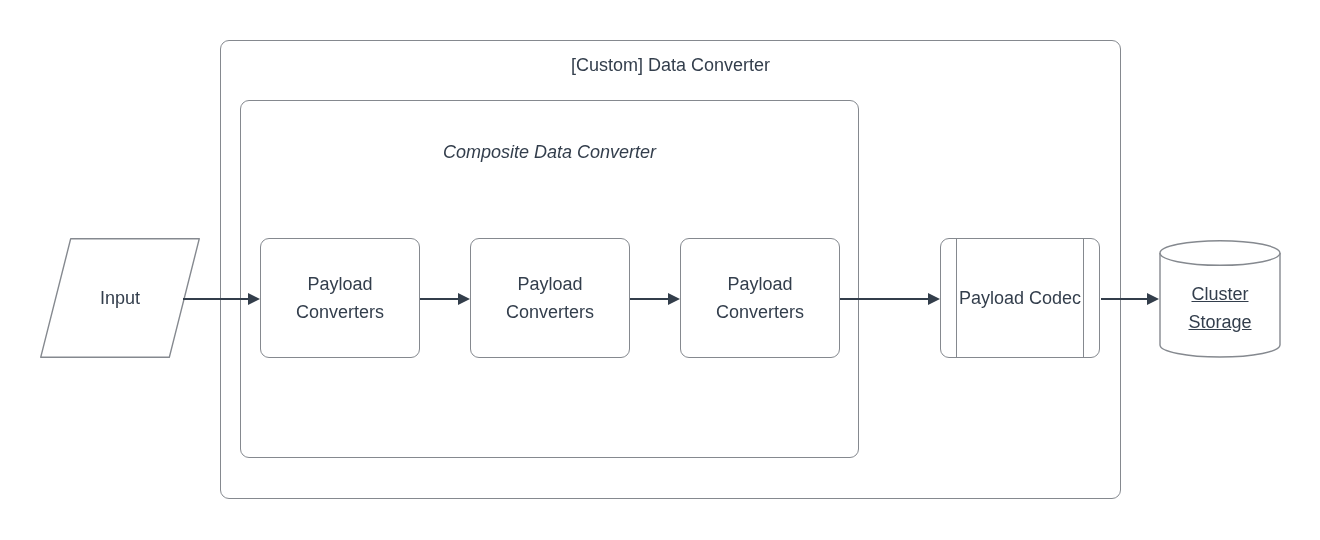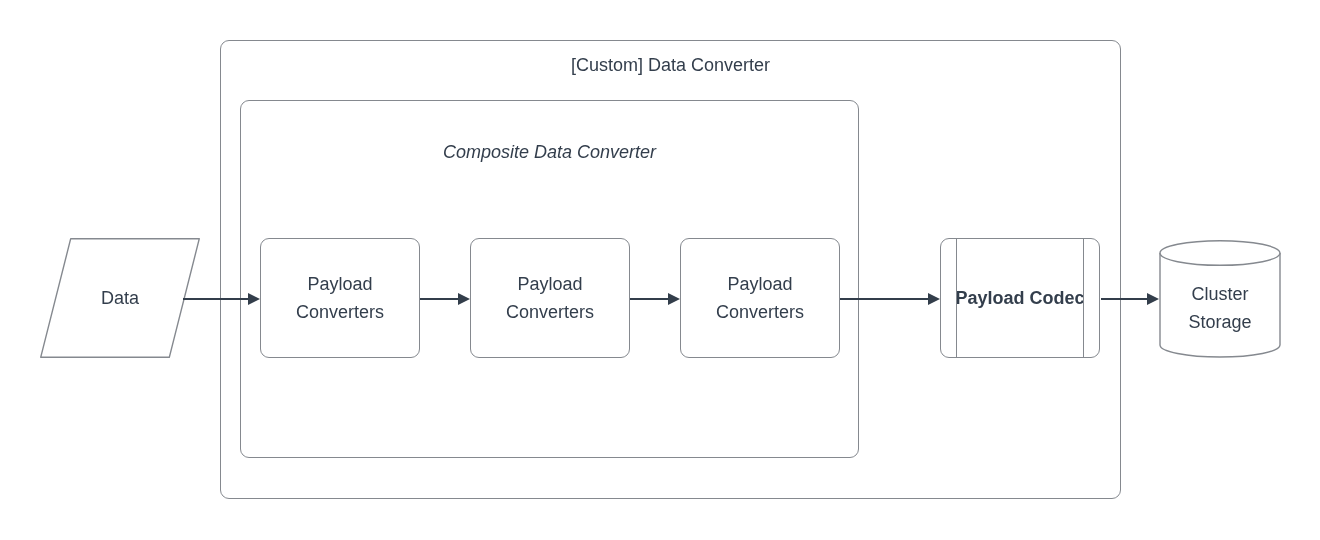--- a/index.html
+++ b/index.html
@@ -106,49 +106,49 @@
 
   <div class="container-box" style="left:240px; top:100px; width:619px; height:358px;">
     <div class="container-title" style="top:40px;font-style:italic;">Composite Data Converter</div>
   </div>
 
   <div class="shape-wrap" style="left:40px; top:238px; width:160px; height:120px;">
     <svg width="160" height="120" viewBox="0 0 160 120">
       <polygon class="shape-stroke" points="30.7,0.7 159.3,0.7 129.3,119.3 0.7,119.3" stroke-linejoin="round"></polygon>
     </svg>
     <div class="shape-overlay-label">
-      <span class="node-label">Data</span>
+      <span class="node-label">Input</span>
     </div>
   </div>
 
   <div class="node-box" style="left:260px; top:238px;">
     <span class="node-label">Payload Converters</span>
   </div>
 
   <div class="node-box" style="left:470px; top:238px;">
     <span class="node-label">Payload Converters</span>
   </div>
 
   <div class="node-box" style="left:680px; top:238px;">
     <span class="node-label">Payload Converters</span>
   </div>
 
-  <div class="node-box" style="left:940px; top:238px;font-weight:bold;">
+  <div class="node-box" style="left:940px; top:238px;">
     <div class="subroutine-line left"></div>
     <div class="subroutine-line right"></div>
     <span class="node-label">Payload Codec</span>
   </div>
 
   <div class="shape-wrap" style="left:1159px; top:240px; width:122px; height:120px;">
     <svg width="122" height="120" viewBox="0 0 122 120">
       <path class="shape-stroke" d="M 1,13 L 1,105 A 60,12 0 0 0 121,105 L 121,13"></path>
       <ellipse class="shape-stroke" cx="61" cy="13" rx="60" ry="12.3"></ellipse>
     </svg>
     <div class="shape-overlay-label" style="padding-top:16px;">
-      <span class="node-label" style="padding:0 8px;">Cluster Storage</span>
+      <span class="node-label" style="padding:0 8px;text-decoration:underline;">Cluster Storage</span>
     </div>
   </div>
 
   <div class="arrow" style="left:183px; top:293px; width:77px;">
     <div class="shaft"></div>
     <div class="head"></div>
   </div>
 
   <div class="arrow" style="left:420px; top:293px; width:50px;">
     <div class="shaft"></div>

